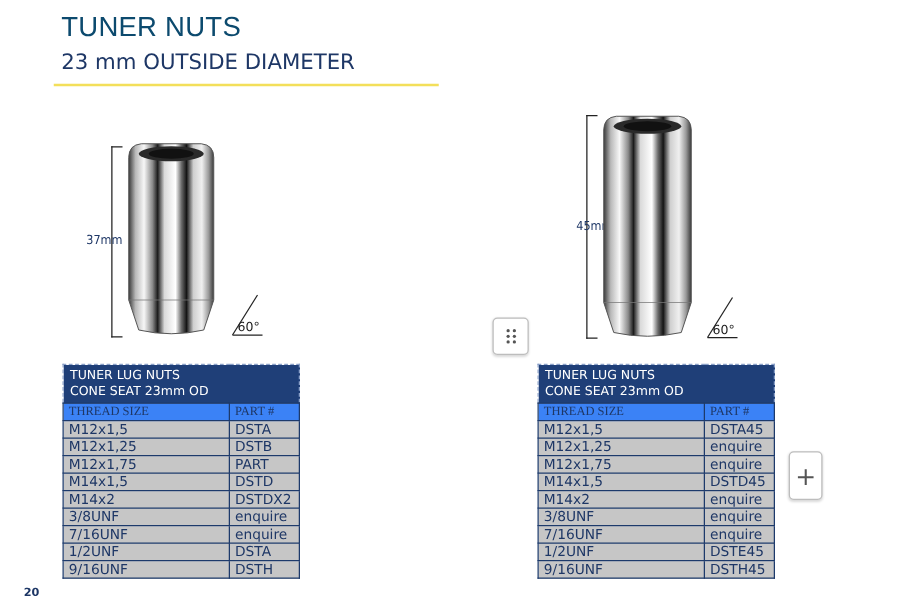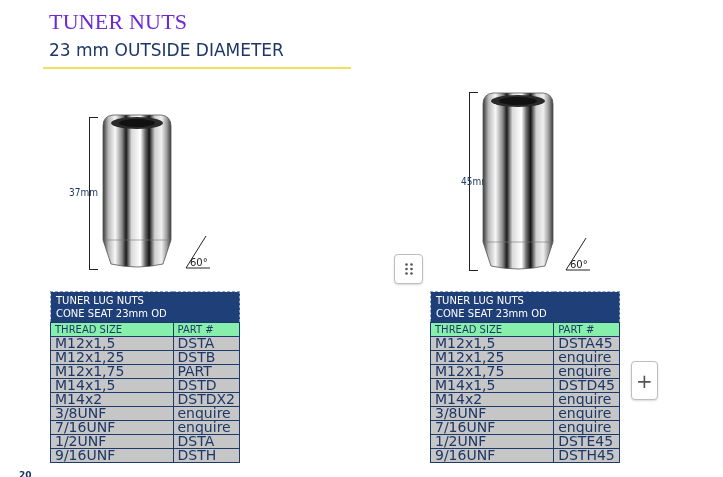--- a/index.html
+++ b/index.html
@@ -3,22 +3,22 @@
 <meta charset="utf-8">
 <style>
   html, body { margin: 0; padding: 0; }
   body {
     width: 723px; height: 477px; overflow: hidden; position: relative;
     background: #ffffff;
     font-family: "DejaVu Sans", sans-serif;
   }
   .title {
     position: absolute; left: 49px; top: 9px;
-    font-size: 22px; color: #6d28d9; letter-spacing: 0.2px;
-    font-family: Liberation Serif, serif;
+    font-size: 22px; color: #0c4a6e; letter-spacing: 0.2px;
+    font-family: Liberation Sans, sans-serif;
   }
   .subtitle {
     position: absolute; left: 49px; top: 40px;
     font-size: 17px; color: #1e3766;
     font-family: "DejaVu Sans", sans-serif;
     text-align: right;
   }
   .rule {
     position: absolute; left: 43px; top: 67px; width: 308px; height: 2px;
     background: #f3df5a;
@@ -30,30 +30,30 @@
     position: absolute; font-size: 10px; color: #1e3766;
     font-family: "DejaVu Sans Condensed", "DejaVu Sans", sans-serif;
   }
   .angle-label { position: absolute; font-size: 10px; color: #222; }
   .nut { position: absolute; }
   table.spec {
     position: absolute; border-collapse: collapse;
     font-family: "DejaVu Sans", sans-serif;
   }
   table.spec td {
-    border: 1.5px solid #1d3a6b; font-size: 14px; color: #1e3766;
+    border: 1.5px solid #1d3a6b; font-size: 11px; color: #1e3766;
     padding: 0 4px; height: 13px; line-height: 13px; white-space: nowrap;
   }
   table.spec tr.head td {
     background: #1f3f78; color: #ffffff; font-weight: normal;
     font-size: 10px; line-height: 13px; padding: 2px 5px; height: auto;
     border: 1px dashed #8aa0c8;
   }
   table.spec tr.colhead td {
-    background: #86efac; font-size: 10px; color: #1e3766;
+    background: #3b82f6; font-size: 10px; color: #1e3766; font-family: Liberation Serif, serif;
   }
   table.spec tr.row td { background: #c6c6c6; }
   .handle {
     position: absolute; background: #fff; border: 1px solid #bdbdbd; border-radius: 4px;
     box-shadow: 0 1px 2px rgba(0,0,0,0.15);
     display: flex; align-items: center; justify-content: center;
     color: #555; cursor: pointer;
   }
   .page-num {
     position: absolute; left: 19px; top: 470px; font-size: 9px; color: #1e3766; font-weight: bold;

